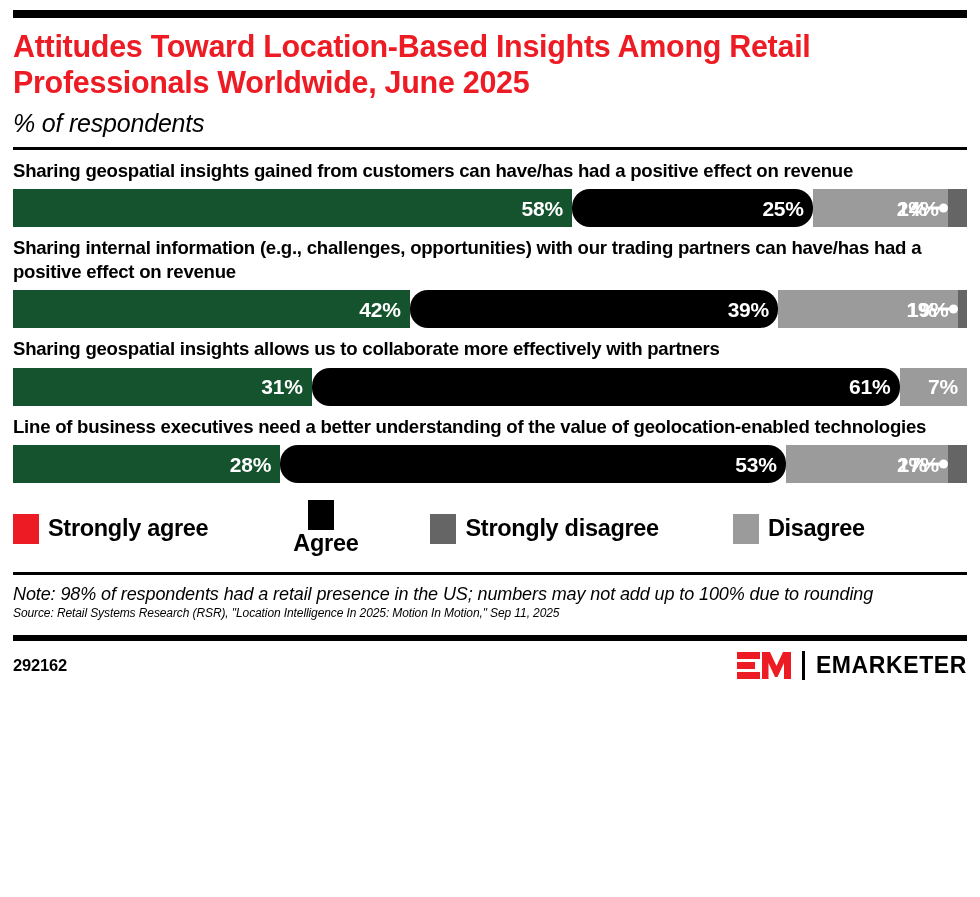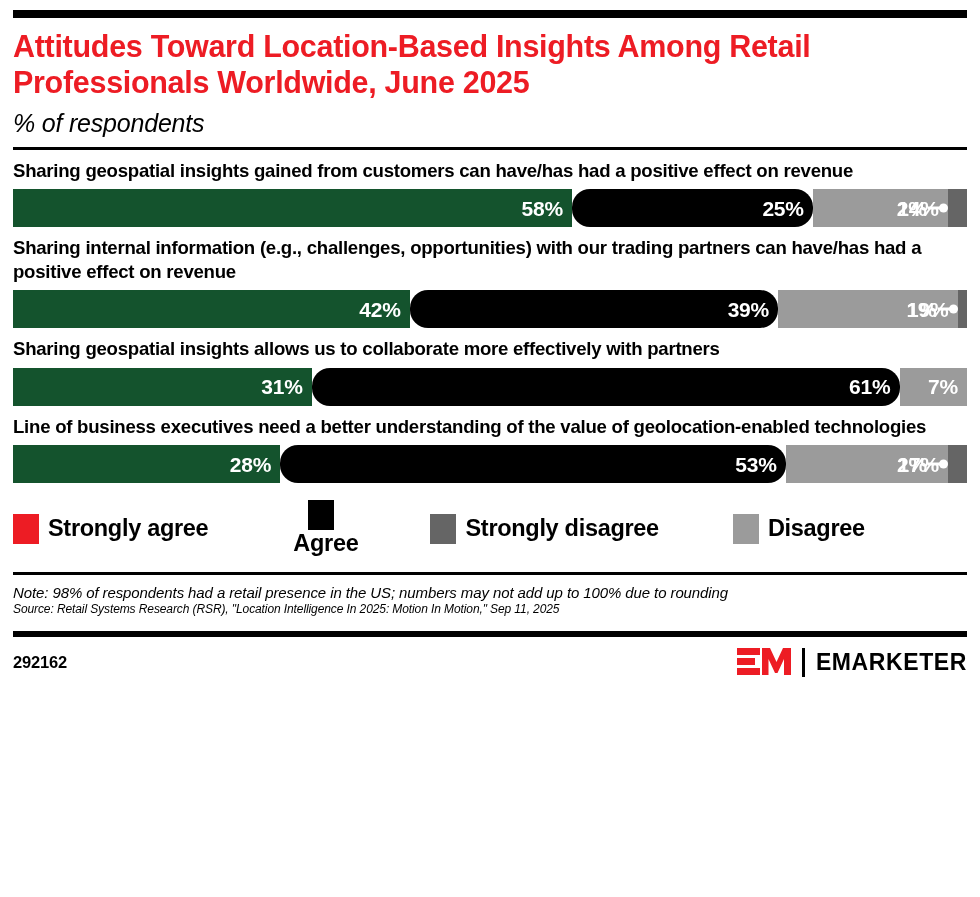--- a/index.html
+++ b/index.html
@@ -149,21 +149,21 @@
     white-space: nowrap;
   }
 
   
   .notes-rule {
     height: 2.5px;
     background: #000000;
     margin-top: 15px;
   }
   .note {
-    font-size: 15px;
+    font-size: 18px;
     font-style: italic;
     line-height: 1.28;
     margin-top: 8px;
     letter-spacing: -0.1px;
   }
   .source {
     font-size: 12px;
     font-style: italic;
     line-height: 1.28;
     letter-spacing: -0.1px;

